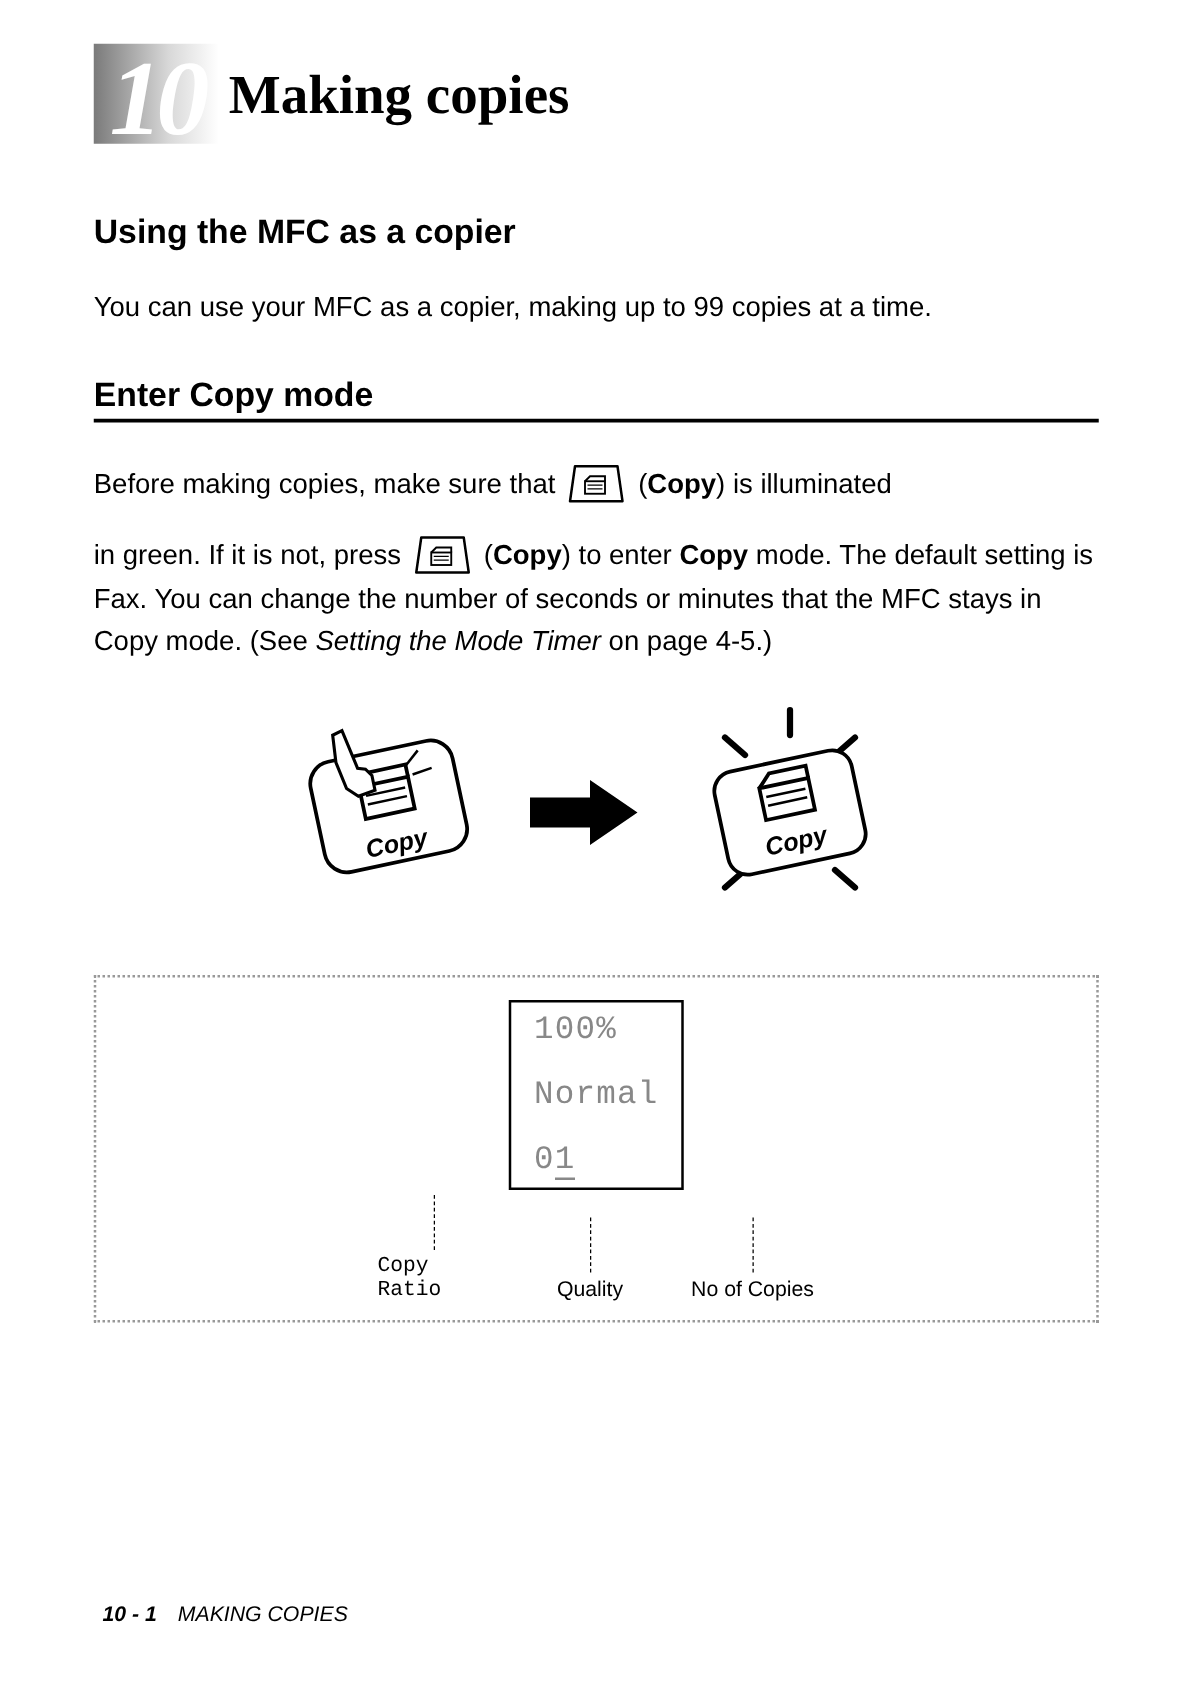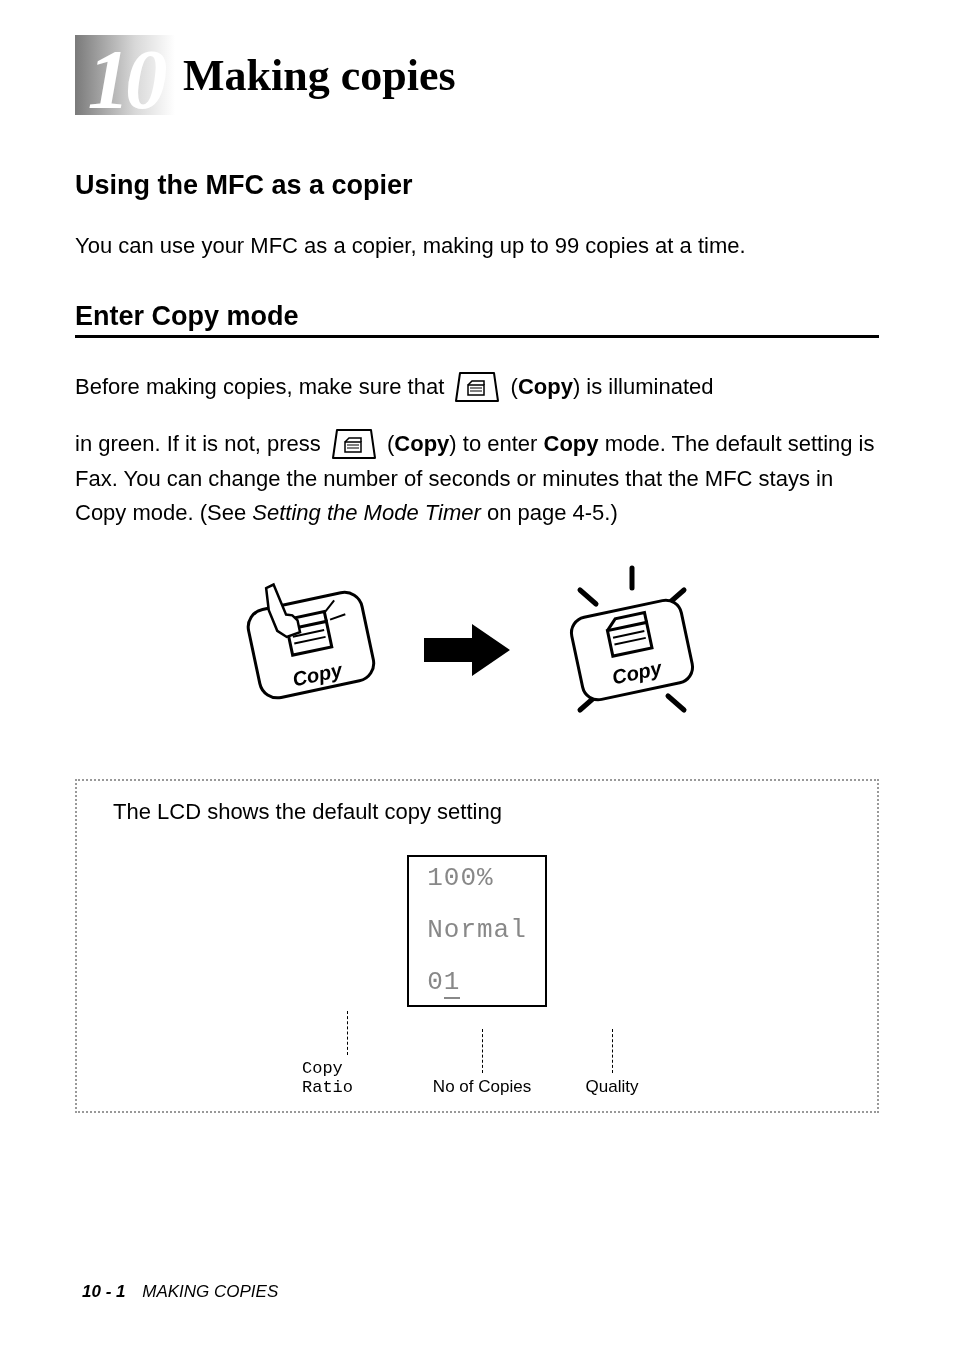--- a/index.html
+++ b/index.html
@@ -241,40 +241,39 @@
           <path d="M70 66 L80 56 L110 56 L110 66" fill="none" stroke="#000" stroke-width="3"></path>
           <line x1="74" y1="74" x2="106" y2="74" stroke="#000" stroke-width="2"></line>
           <line x1="74" y1="81" x2="106" y2="81" stroke="#000" stroke-width="2"></line>
           <text x="90" y="120" font-family="Arial" font-style="italic" font-weight="bold" font-size="20" text-anchor="middle">Copy</text>
         </g>
       </svg>
     </span>
   </div>
 
   <div class="dotted-box">
-    <p class="dotted-heading">The LCD shows the default copy setting</p>
     <div class="lcd-wrap">
       <div class="lcd">
         <span class="val">100%</span>
         <span class="val">Normal</span>
         <span class="val"><span>0</span><span class="cursor-underline">1</span></span>
       </div>
       <div class="callouts">
         <div class="callout" style="width:90px;font-family:Liberation Mono, monospace;">
           <div class="leader"></div>
           <span>Copy Ratio</span>
         </div>
+        <div class="callout" style="width:80px;">
+          <div class="leader"></div>
+          <span>Quality</span>
+        </div>
         <div class="callout" style="width:100px;">
           <div class="leader"></div>
           <span>No of Copies</span>
         </div>
-        <div class="callout" style="width:80px;">
-          <div class="leader"></div>
-          <span>Quality</span>
-        </div>
       </div>
     </div>
   </div>
 
   <div class="footer">
     <span class="pn">10 - 1</span>
     <span>MAKING COPIES</span>
   </div>
 
 </div>

